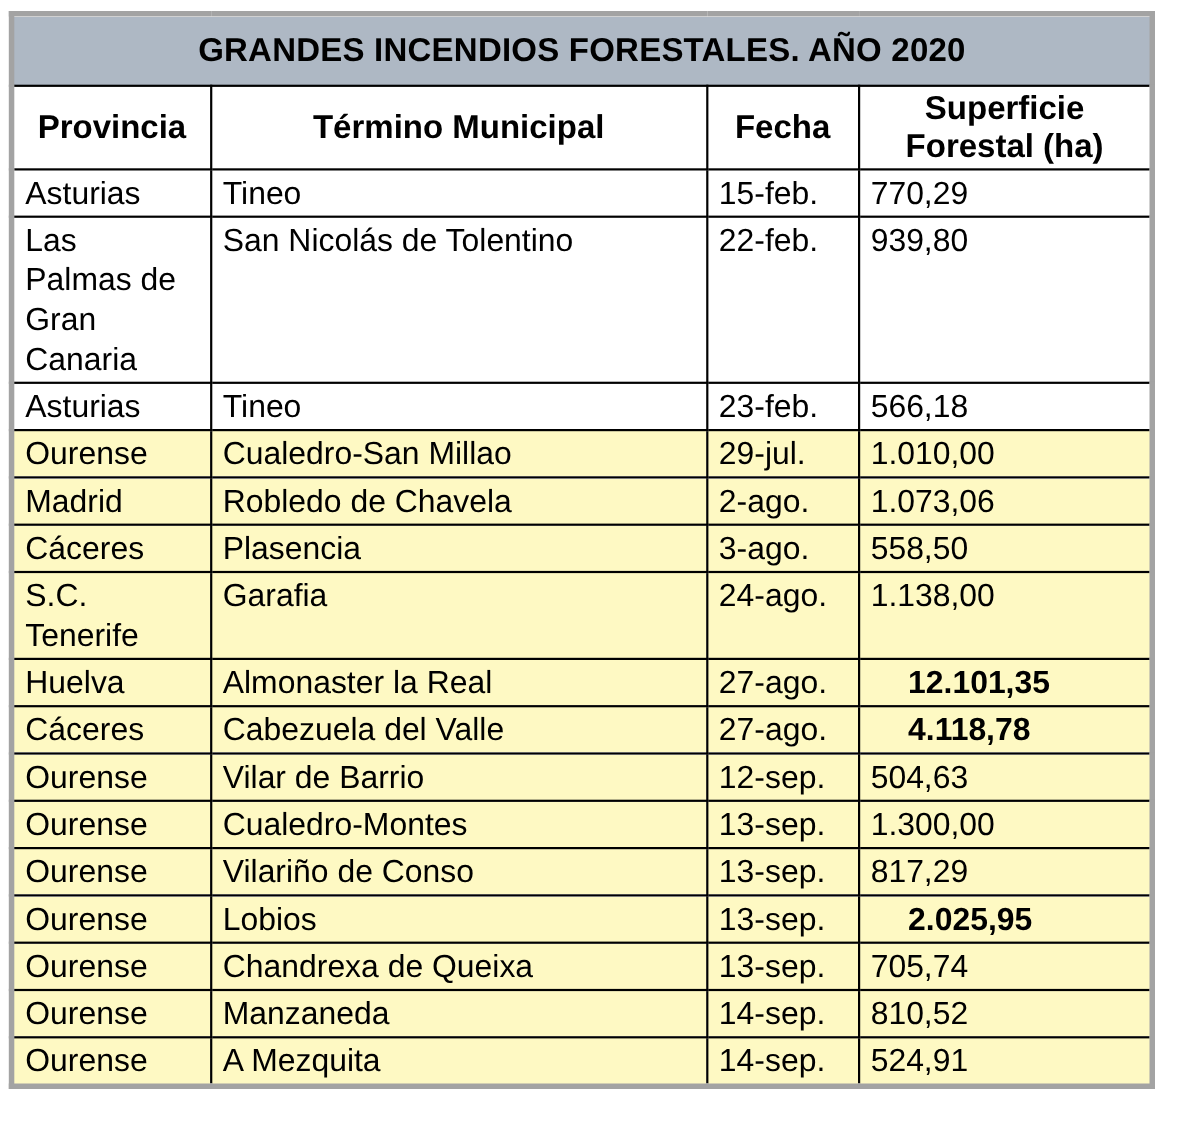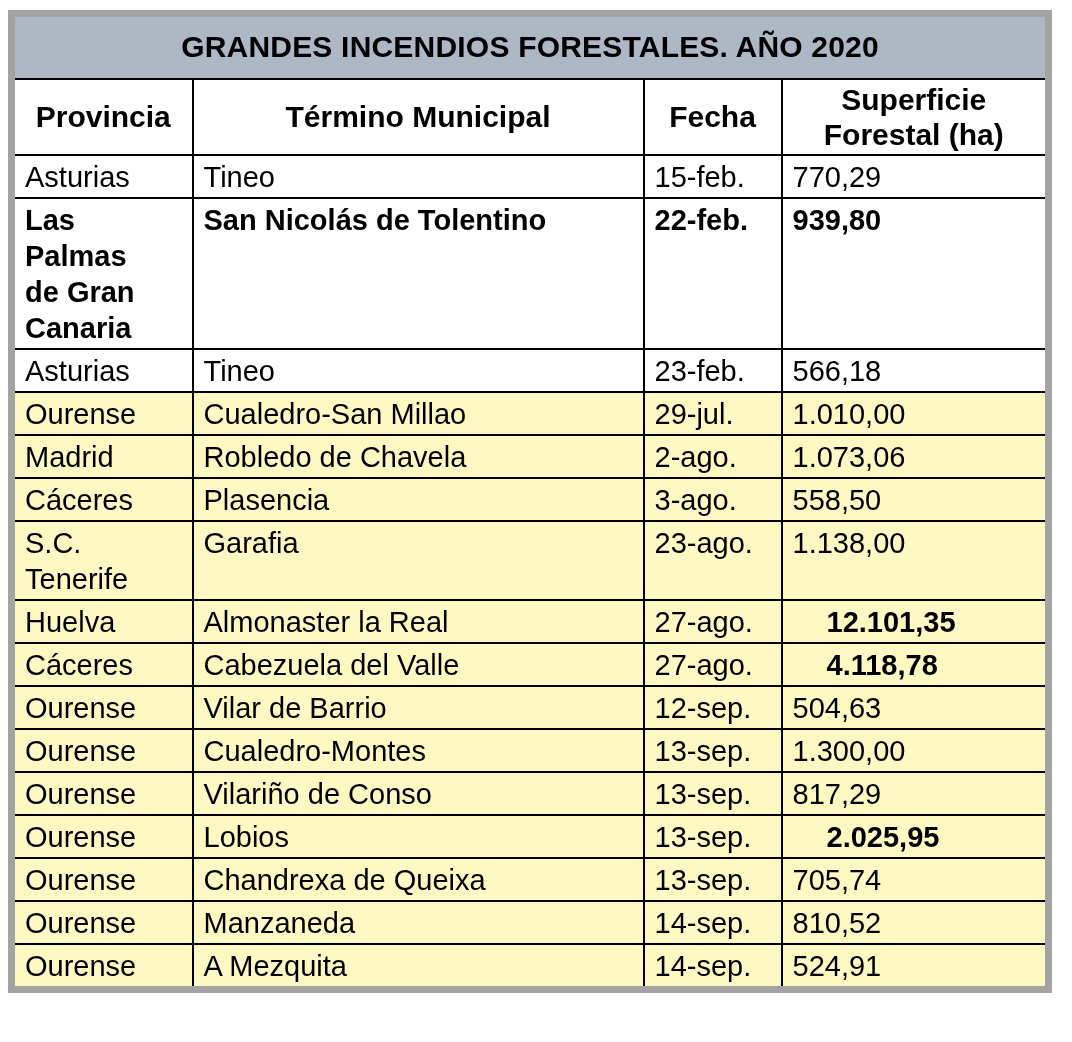--- a/index.html
+++ b/index.html
@@ -21,21 +21,21 @@
     overflow: hidden;
   }
 
   table.fires {
     position: absolute;
     left: 8px;
     top: 10px;
     width: 1037px;
     border-collapse: collapse;
     table-layout: fixed;
-    border: 7px solid #a3a3a3;
+    border: 5px solid #a3a3a3;
   }
 
   table.fires th,
   table.fires td {
     border: 2px solid #000000;
     font-size: 29px;
     line-height: 36px;
     overflow: hidden;
   }
 
@@ -66,21 +66,21 @@
   
   tbody td {
     height: 43px;
     background: #ffffff;
     vertical-align: top;
     text-align: left;
     padding: 3px 10px 2px 10px;
   }
   tbody td.c-prov { padding-right: 24px; margin-top: 39px; }
 
-  tr.tall-4 td { height: 148px; font-weight: bold; }
+  tr.tall-4 td { height: 148px; }
   tr.tall-2 td { height: 70px; }
 
   tr.green td { background: #fef9c3; }
 
   td.bold-val { font-weight: bold; padding-left: 44px; }
 </style>
 </head>
 <body>
 
 <div class="page">
@@ -135,21 +135,21 @@
       </tr>
       <tr class="green">
         <td class="c-prov">Cáceres</td>
         <td>Plasencia</td>
         <td>3-ago.</td>
         <td>558,50</td>
       </tr>
       <tr class="green tall-2">
         <td class="c-prov">S.C. Tenerife</td>
         <td>Garafia</td>
-        <td>23-ago.</td>
+        <td>24-ago.</td>
         <td>1.138,00</td>
       </tr>
       <tr class="green">
         <td class="c-prov">Huelva</td>
         <td>Almonaster la Real</td>
         <td>27-ago.</td>
         <td class="bold-val">12.101,35</td>
       </tr>
       <tr class="green">
         <td class="c-prov">Cáceres</td>

